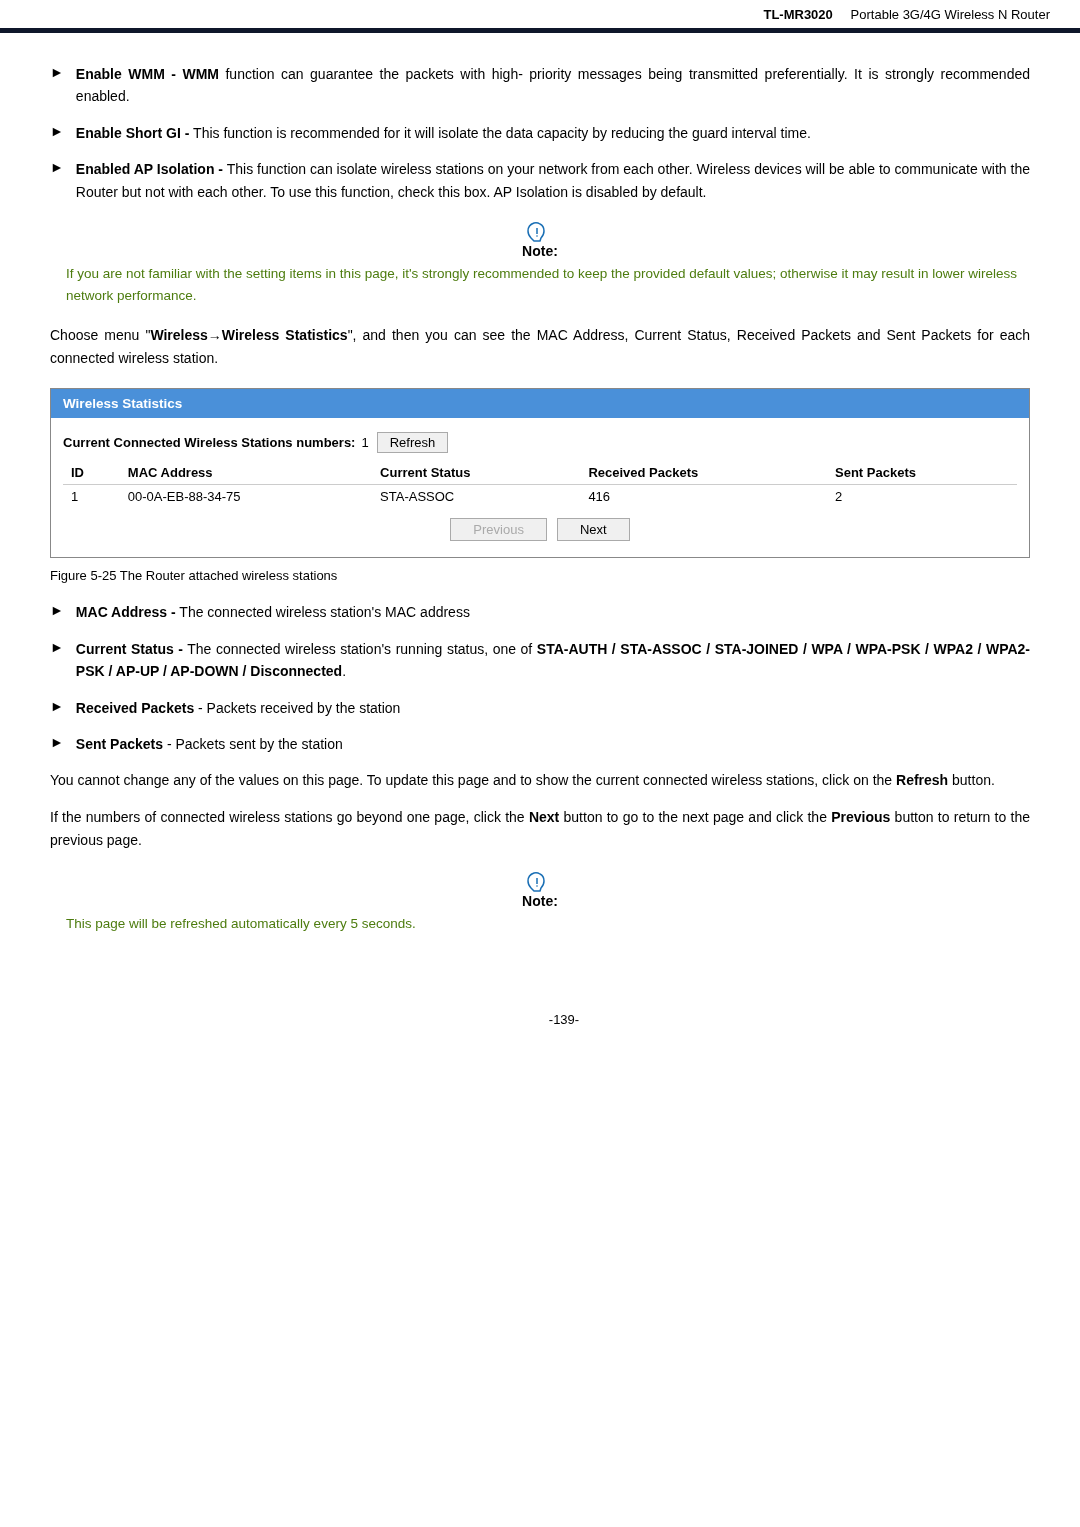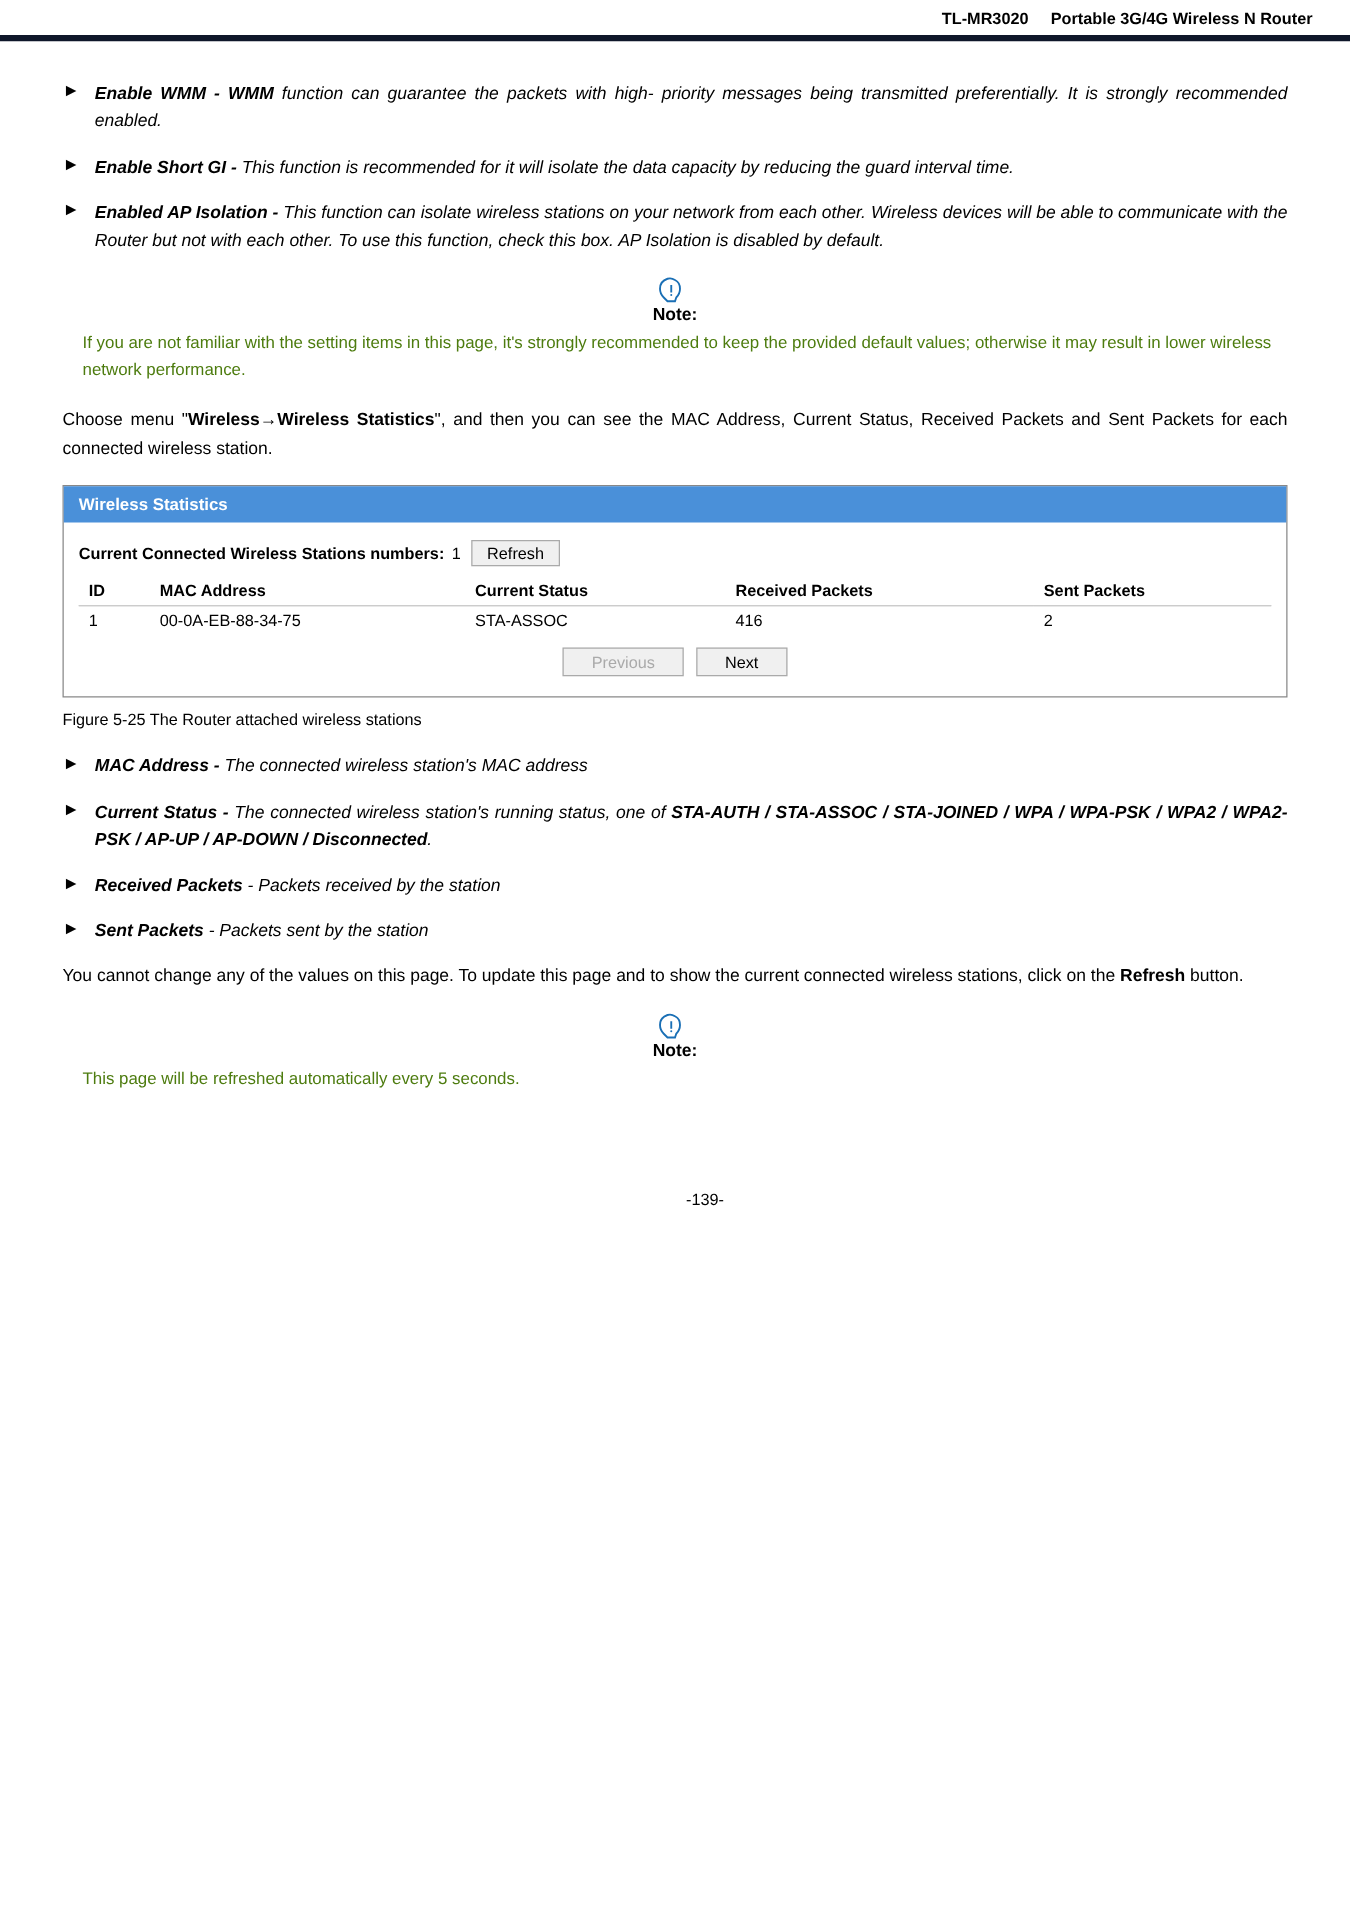--- a/index.html
+++ b/index.html
@@ -21,21 +21,21 @@
       border-bottom: 5px solid #0f172a;
       padding: 6px 30px 6px 30px;
       margin-bottom: 20px;
     }
     .header-model {
       font-weight: bold;
       font-size: 13px;
       margin-right: 10px;
     }
     .header-title {
-      font-weight: bold;
+      font-weight: normal;
       font-size: 13px;
     }
 
     
     .content {
       padding: 10px 50px 30px 50px;
     }
 
     
     .bullet-section {
@@ -46,21 +46,20 @@
     .bullet-arrow {
       font-size: 14px;
       margin-right: 12px;
       margin-top: 1px;
       flex-shrink: 0;
       color: #000;
     }
     .bullet-text {
       line-height: 1.6;
       text-align: justify;
-      font-style: italic;
     }
     .bullet-text b {
       font-weight: bold;
     }
 
     
     .note-section {
       margin: 18px 0 18px 0;
     }
     .note-label {
@@ -310,20 +309,23 @@
     <span class="bullet-arrow">►</span>
     <span class="bullet-text">
       <b>Sent Packets</b><span> - Packets sent by the station</span>
     </span>
   </div>
 
   <div class="para">
     You cannot change any of the values on this page. To update this page and to show the current connected wireless stations, click on the <b>Refresh</b> button.
   </div>
 
+  <div class="para">
+    If the numbers of connected wireless stations go beyond one page, click the <b>Next</b> button to go to the next page and click the <b>Previous</b> button to return to the previous page.
+  </div>
 
   <div class="note-section">
     <div class="note-label">
       <span class="note-icon">
         <svg width="22" height="22" viewBox="0 0 22 22">
           <path d="M5 17 Q2 14 2 10 Q2 4 8 2 Q11 1 14 3 Q18 5 18 10 Q18 14 15 17 L14 20 L8 20 Z" fill="none" stroke="#1a6fb5" stroke-width="1.5"></path>
           <line x1="11" y1="7" x2="11" y2="13" stroke="#1a6fb5" stroke-width="1.5"></line>
           <circle cx="11" cy="15" r="0.8" fill="#1a6fb5"></circle>
         </svg>
       </span>

